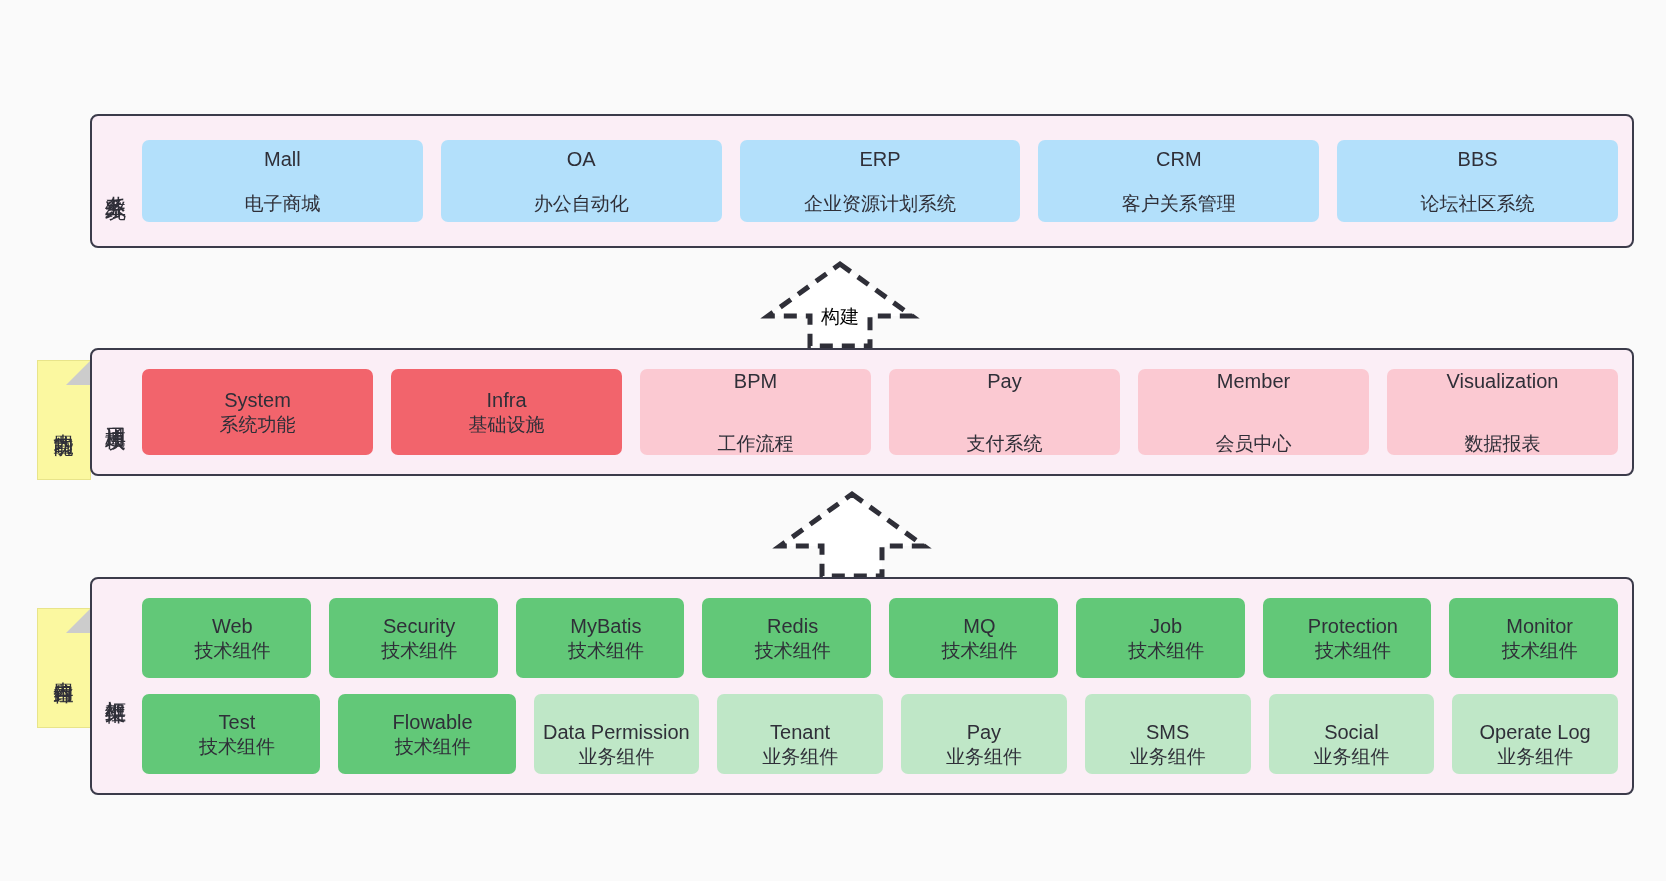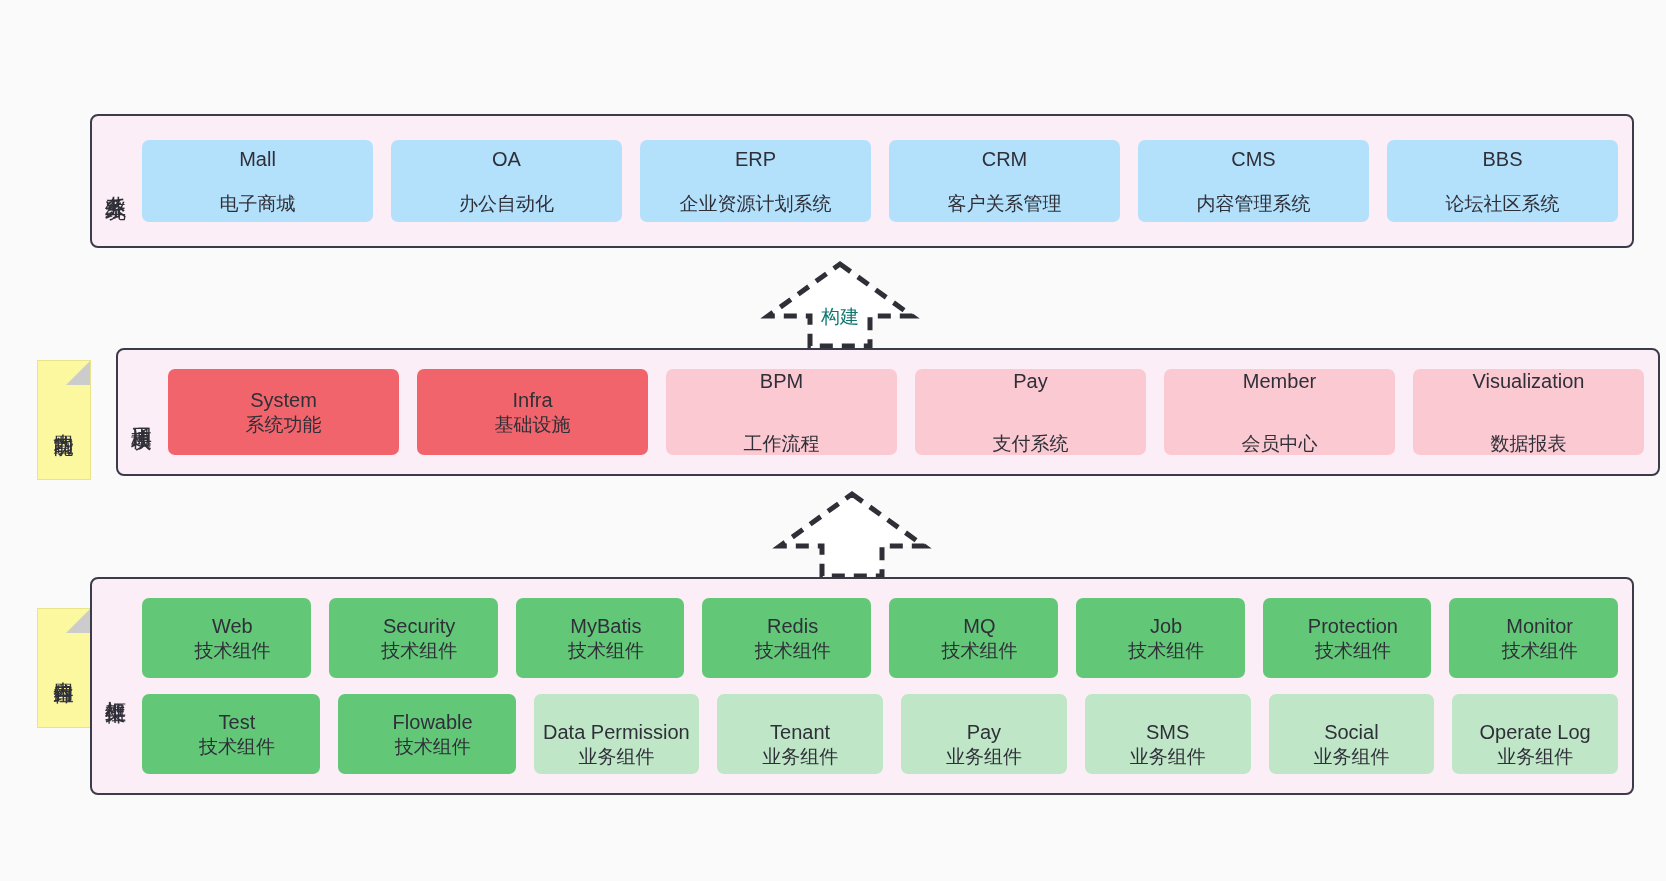--- a/index.html
+++ b/index.html
@@ -121,21 +121,21 @@
     border-color: transparent transparent #cccccc transparent;
   }
 
   
   .arrow-wrap { position: absolute; }
   .arrow-label {
     position: absolute;
     left: 50%;
     transform: translateX(-50%);
     font-size: 19px;
-    color: #0f766e;
+    color: #000000;
     background: transparent;
     user-select: none;
     white-space: nowrap;
   }
 </style>
 </head>
 <body>
 
 <div id="stage">
 
@@ -150,44 +150,40 @@
         <span class="n-title">OA</span>
         <span class="n-sub">办公自动化</span>
       </div>
       <div class="node blue">
         <span class="n-title">ERP</span>
         <span class="n-sub">企业资源计划系统</span>
       </div>
       <div class="node blue">
         <span class="n-title">CRM</span>
         <span class="n-sub">客户关系管理</span>
-      </div>
-      <div class="node blue">
-        <span class="n-title">CMS</span>
-        <span class="n-sub">内容管理系统</span>
       </div>
       <div class="node blue">
         <span class="n-title">BBS</span>
         <span class="n-sub">论坛社区系统</span>
       </div>
     </div>
   </div>
 
   <div class="arrow-wrap" style="left:760px; top:258px; width:160px; height:92px;">
     <svg width="160" height="92" viewBox="0 0 160 92">
       <path d="M 80 6 L 152 58 L 110 58 L 110 88 L 50 88 L 50 58 L 8 58 Z" fill="#ffffff" stroke="#2f2f38" stroke-width="5" stroke-dasharray="13,9" stroke-linejoin="miter"></path>
     </svg>
     <span class="arrow-label" style="top:46px;">构建</span>
   </div>
 
   <div class="sticky" id="sticky-functions" style="left:37px; top:360px; width:54px; height:120px;">
     <span>内置功能</span>
   </div>
 
-  <div class="layer" id="layer-modules" style="left:90px; top:348px; width:1544px; height:128px;margin-left:26px;">
+  <div class="layer" id="layer-modules" style="left:90px; top:348px; width:1544px; height:128px;">
     <div class="layer-title">通用模块</div>
     <div class="layer-body">
       <div class="node red">
         <span class="n-title">System</span>
         <span class="n-sub">系统功能</span>
       </div>
       <div class="node red">
         <span class="n-title">Infra</span>
         <span class="n-sub">基础设施</span>
       </div>

